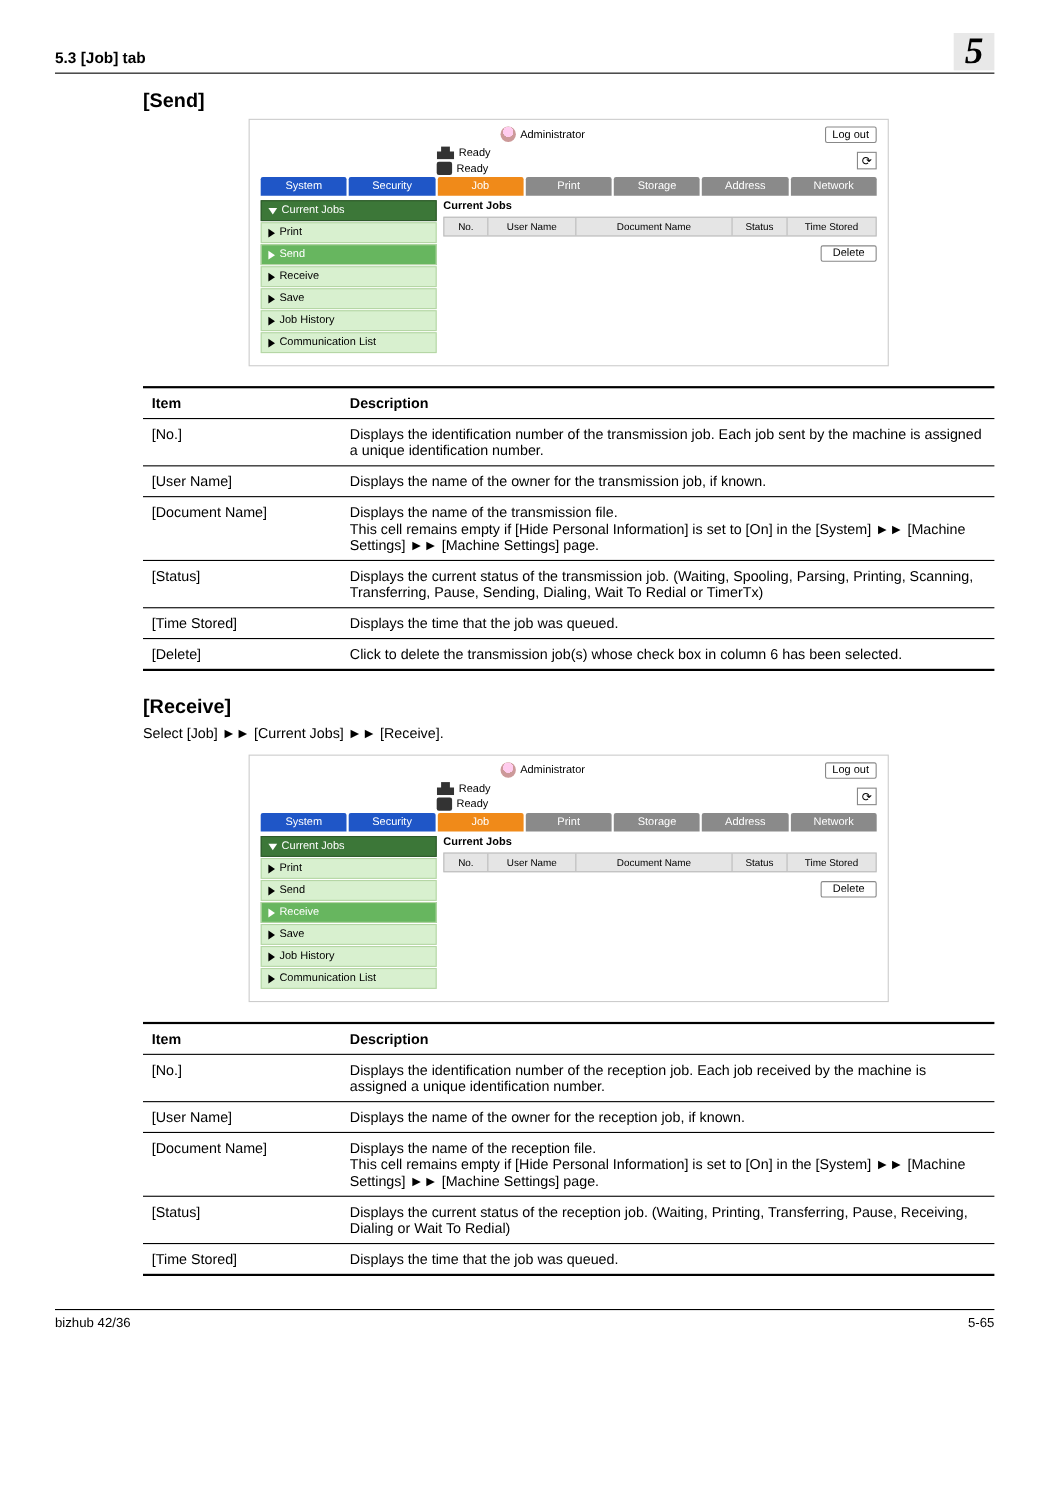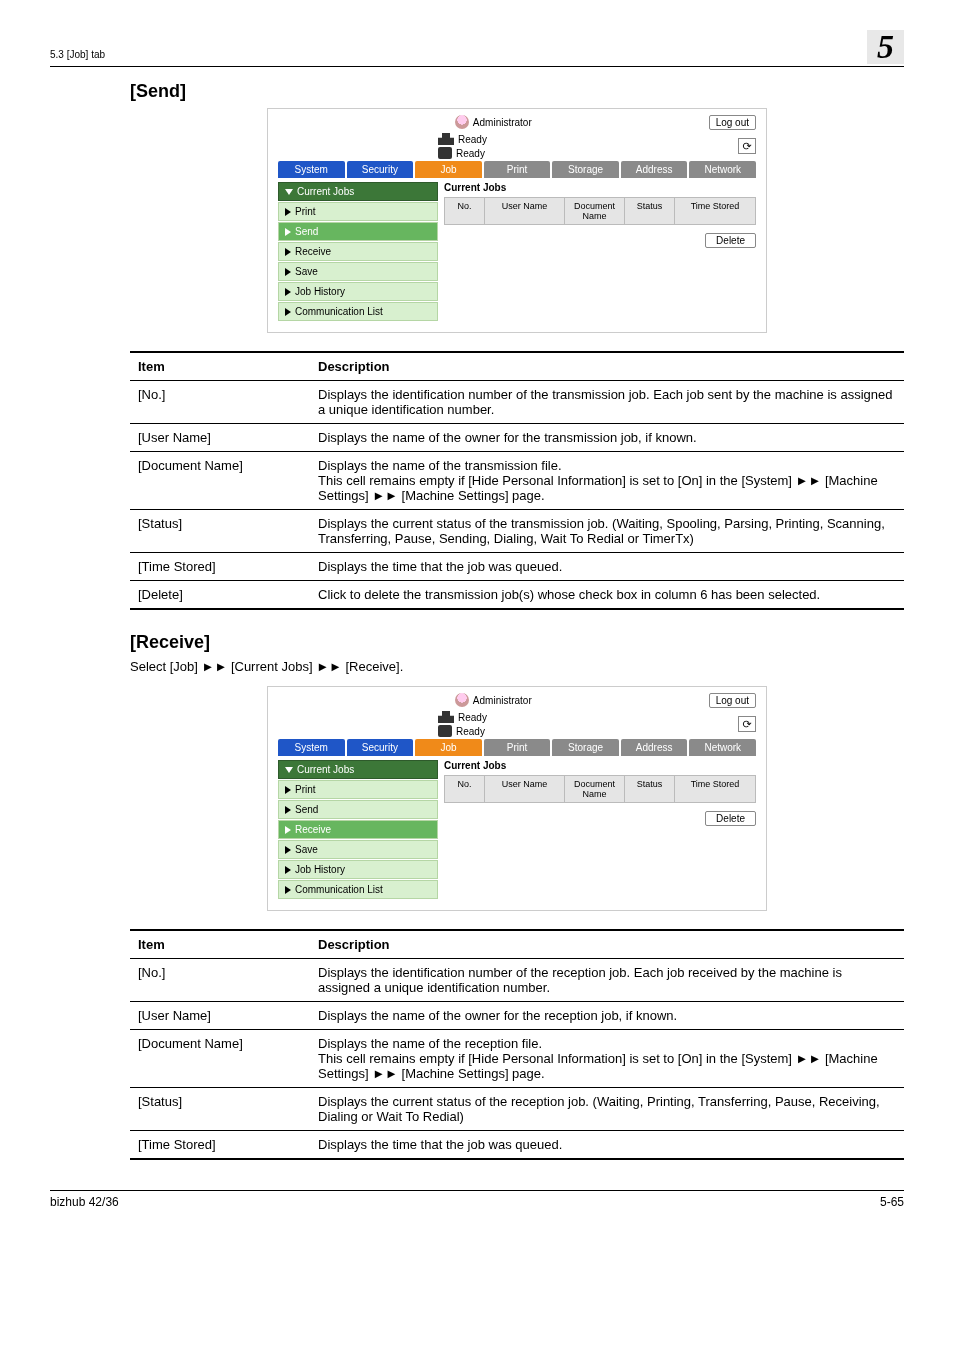--- a/index.html
+++ b/index.html
@@ -15,41 +15,41 @@
   .page { padding: 30px 50px 20px 50px; }
 
   
   .header-bar {
     display: flex;
     align-items: baseline;
     border-bottom: 1px solid #000;
     padding-bottom: 2px;
     margin-bottom: 10px;
   }
-  .header-left { font-weight: normal; font-size: 10px; margin-top: 12px; }
+  .header-left { font-weight: bold; font-size: 14px; margin-top: 12px; }
   .header-right {
     margin-left: auto;
     font-family: Georgia, "Times New Roman", serif;
     font-style: italic;
     font-weight: bold;
     font-size: 34px;
     line-height: 1;
     padding: 0 10px;
     background: #e8e8e8;
   }
 
   .content { padding-left: 80px; padding-right: 0; }
 
   h2.section { font-size: 18px; font-weight: bold; margin: 14px 0 6px 0; }
   p.instr { margin: 4px 0 12px 0; font-size: 13px; }
 
   
   .shot-wrap {
     border: 1px solid #ccc;
-    width: 500px;
+    width: 582px;
     margin: 0 auto 18px auto;
     padding: 6px 10px 10px 10px;
     background: #fff;
     font-size: 10px;
   }
   .shot-top {
     display: flex;
     align-items: center;
     margin-bottom: 4px;
   }

